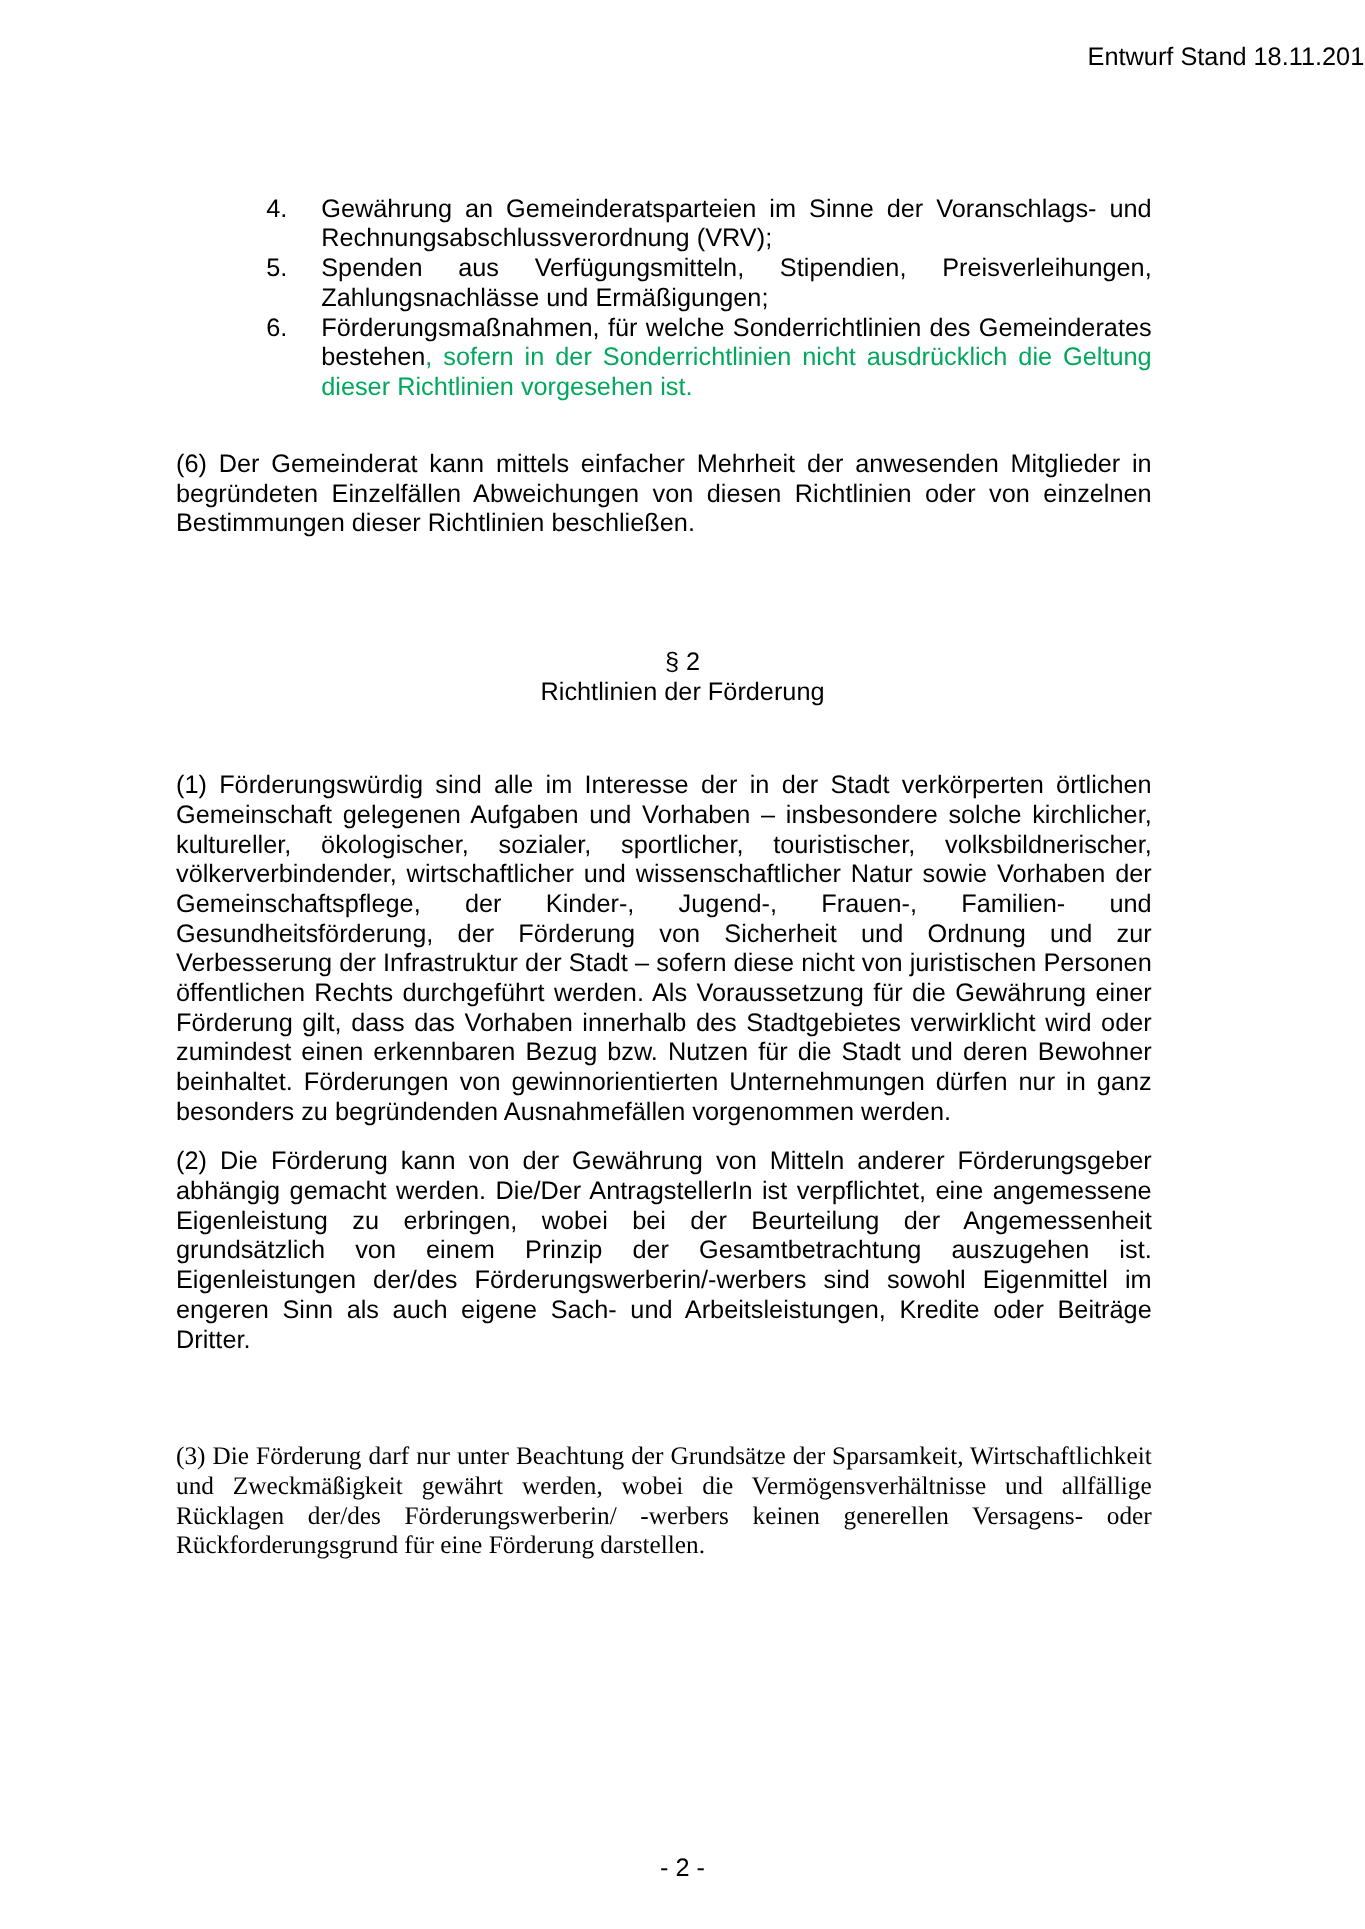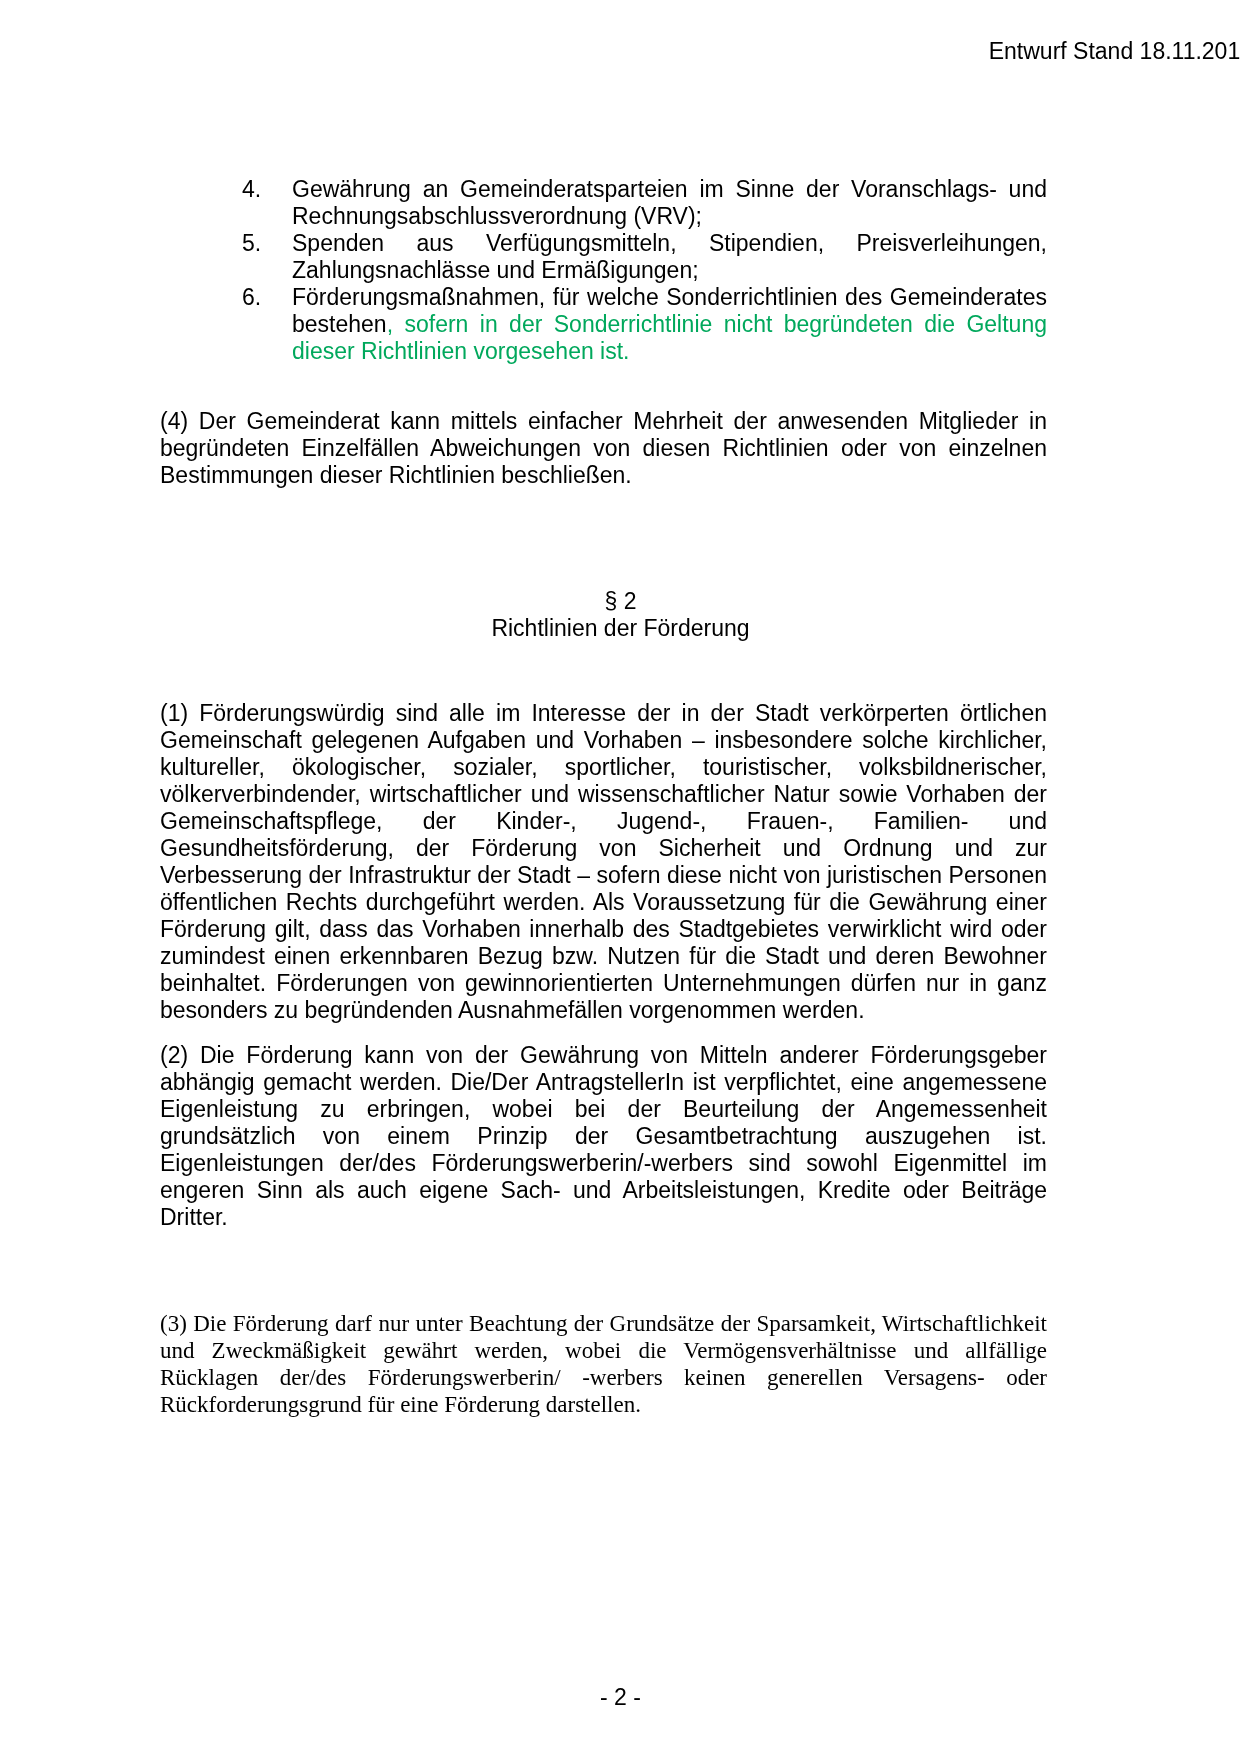--- a/index.html
+++ b/index.html
@@ -41,25 +41,25 @@
     <div class="li">
       <div class="num">4.</div>
       <div class="txt">Gewährung an Gemeinderatsparteien im Sinne der Voranschlags- und Rechnungsabschlussverordnung (VRV);</div>
     </div>
     <div class="li">
       <div class="num">5.</div>
       <div class="txt">Spenden aus Verfügungsmitteln, Stipendien, Preisverleihungen, Zahlungsnachlässe und Ermäßigungen;</div>
     </div>
     <div class="li">
       <div class="num">6.</div>
-      <div class="txt"><span>Förderungsmaßnahmen, für welche Sonderrichtlinien des Gemeinderates bestehen</span><span class="green">, sofern in der Sonderrichtlinie nicht begründeten die Geltung dieser Richtlinien vorgesehen ist.</span></div>
+      <div class="txt"><span>Förderungsmaßnahmen, für welche Sonderrichtlinien des Gemeinderates bestehen</span><span class="green">, sofern in der Sonderrichtlinien nicht ausdrücklich die Geltung dieser Richtlinien vorgesehen ist.</span></div>
     </div>
   </div>
 
-  <div class="abs para p5">(4) Der Gemeinderat kann mittels einfacher Mehrheit der anwesenden Mitglieder in begründeten Einzelfällen Abweichungen von diesen Richtlinien oder von einzelnen Bestimmungen dieser Richtlinien beschließen.</div>
+  <div class="abs para p5">(6) Der Gemeinderat kann mittels einfacher Mehrheit der anwesenden Mitglieder in begründeten Einzelfällen Abweichungen von diesen Richtlinien oder von einzelnen Bestimmungen dieser Richtlinien beschließen.</div>
 
   <div class="abs sec">
     <div>§ 2</div>
     <div>Richtlinien der Förderung</div>
   </div>
 
   <div class="abs para p1">(1) Förderungswürdig sind alle im Interesse der in der Stadt verkörperten örtlichen Gemeinschaft gelegenen Aufgaben und Vorhaben – insbesondere solche kirchlicher, kultureller, ökologischer, sozialer, sportlicher, touristischer, volksbildnerischer, völkerverbindender, wirtschaftlicher und wissenschaftlicher Natur sowie Vorhaben der Gemeinschaftspflege, der Kinder-, Jugend-, Frauen-, Familien- und Gesundheitsförderung, der Förderung von Sicherheit und Ordnung und zur Verbesserung der Infrastruktur der Stadt – sofern diese nicht von juristischen Personen öffentlichen Rechts durchgeführt werden. Als Voraussetzung für die Gewährung einer Förderung gilt, dass das Vorhaben innerhalb des Stadtgebietes verwirklicht wird oder zumindest einen erkennbaren Bezug bzw. Nutzen für die Stadt und deren Bewohner beinhaltet. Förderungen von gewinnorientierten Unternehmungen dürfen nur in ganz besonders zu begründenden Ausnahmefällen vorgenommen werden.</div>
 
   <div class="abs para p2">(2) Die Förderung kann von der Gewährung von Mitteln anderer Förderungsgeber abhängig gemacht werden. Die/Der AntragstellerIn ist verpflichtet, eine angemessene Eigenleistung zu erbringen, wobei bei der Beurteilung der Angemessenheit grundsätzlich von einem Prinzip der Gesamtbetrachtung auszugehen ist. Eigenleistungen der/des Förderungswerberin/-werbers sind sowohl Eigenmittel im engeren Sinn als auch eigene Sach- und Arbeitsleistungen, Kredite oder Beiträge Dritter.</div>
 

